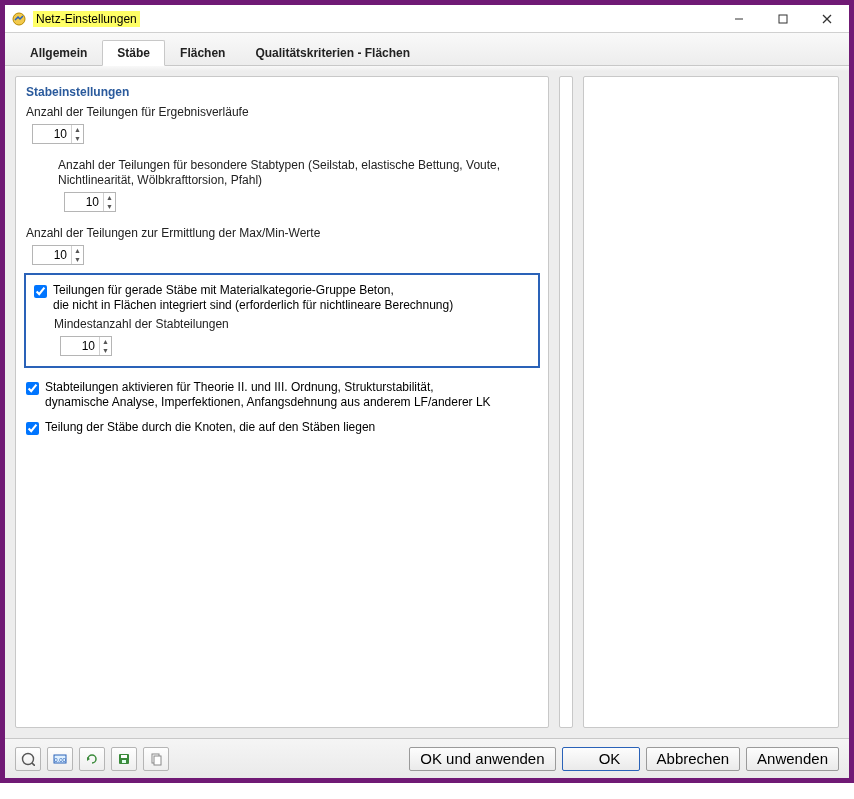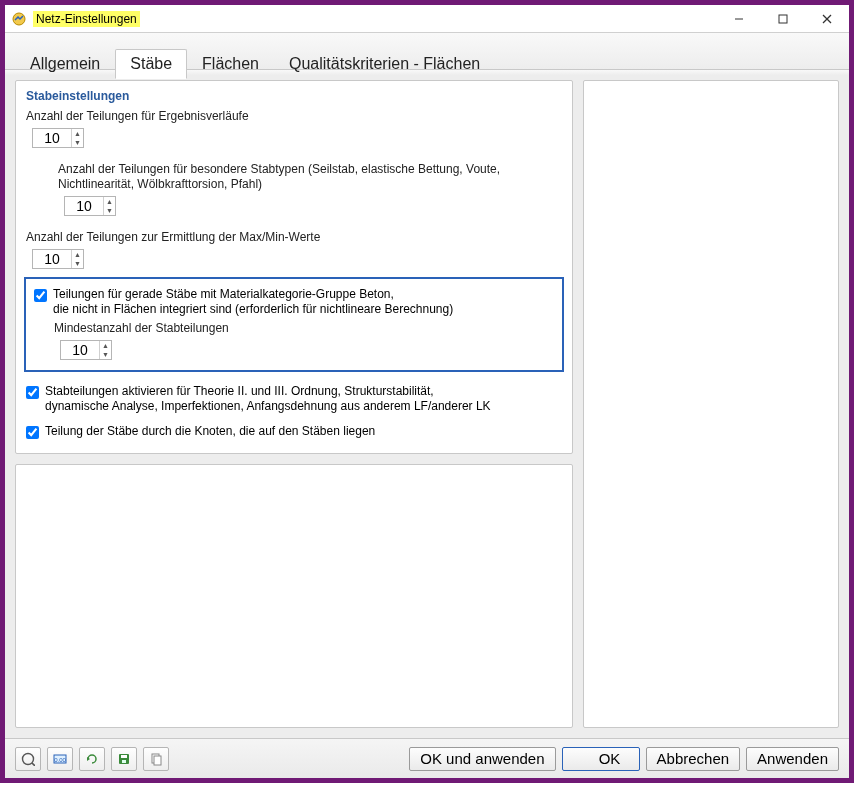--- a/index.html
+++ b/index.html
@@ -54,27 +54,28 @@
     background: linear-gradient(#f9f9f9, #ededed);
     border-bottom: 1px solid #c8c8c8;
     padding: 6px 10px 0 10px;
   }
   .tabs {
     display: flex;
     gap: 0;
   }
   .tab {
     padding: 5px 14px 5px 14px;
-    font-size: 16px;
+    font-size: 12px;
     color: #222;
     border: 1px solid transparent;
     border-bottom: none;
     position: relative;
-    top: 10px;
+    top: 1px;
     cursor: default;
+    font-weight: bold;
   }
   .tab.active {
     background: #fff;
     border: 1px solid #c8c8c8;
     border-bottom: 1px solid #fff;
     border-radius: 2px 2px 0 0;
   }
 
   
   .content-row {
@@ -86,21 +87,21 @@
     overflow: hidden;
   }
   .panel {
     background: #fff;
     border: 1px solid #c8c8c8;
     border-radius: 2px;
   }
   .left-col {
     flex: 0 0 558px;
     display: flex;
-    flex-direction: column;
+    flex-direction: row;
     gap: 10px;
   }
   .left-upper {
     padding: 8px 10px 12px 10px;
   }
   .left-lower {
     flex: 1;
   }
   .right-col {
     flex: 1;
@@ -122,23 +123,23 @@
     display: inline-flex;
     align-items: center;
     width: 52px;
     height: 20px;
     border: 1px solid #b5b5b5;
     background: #fff;
     margin-left: 6px;
   }
   .spinner .val {
     flex: 1;
-    text-align: center;
+    text-align: right;
     padding: 0 4px;
-    font-size: 14px;
+    font-size: 12px;
   }
   .spinner .arrows {
     width: 12px;
     display: flex;
     flex-direction: column;
     border-left: 1px solid #d0d0d0;
   }
   .spinner .arrows div {
     height: 9px;
     display: flex;

